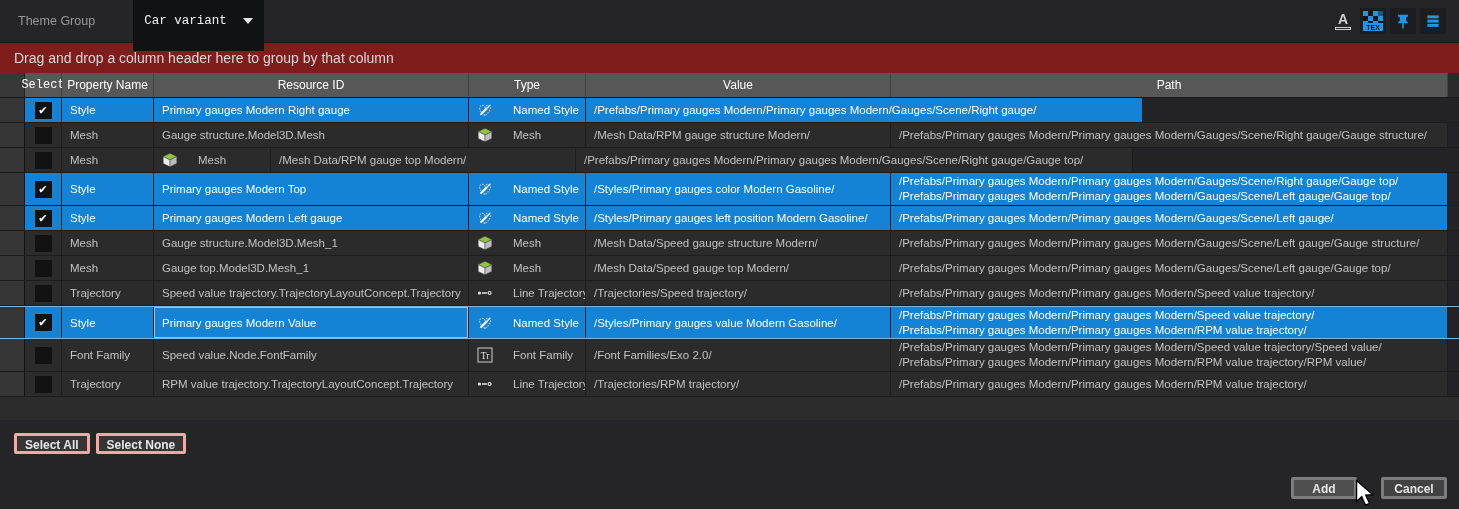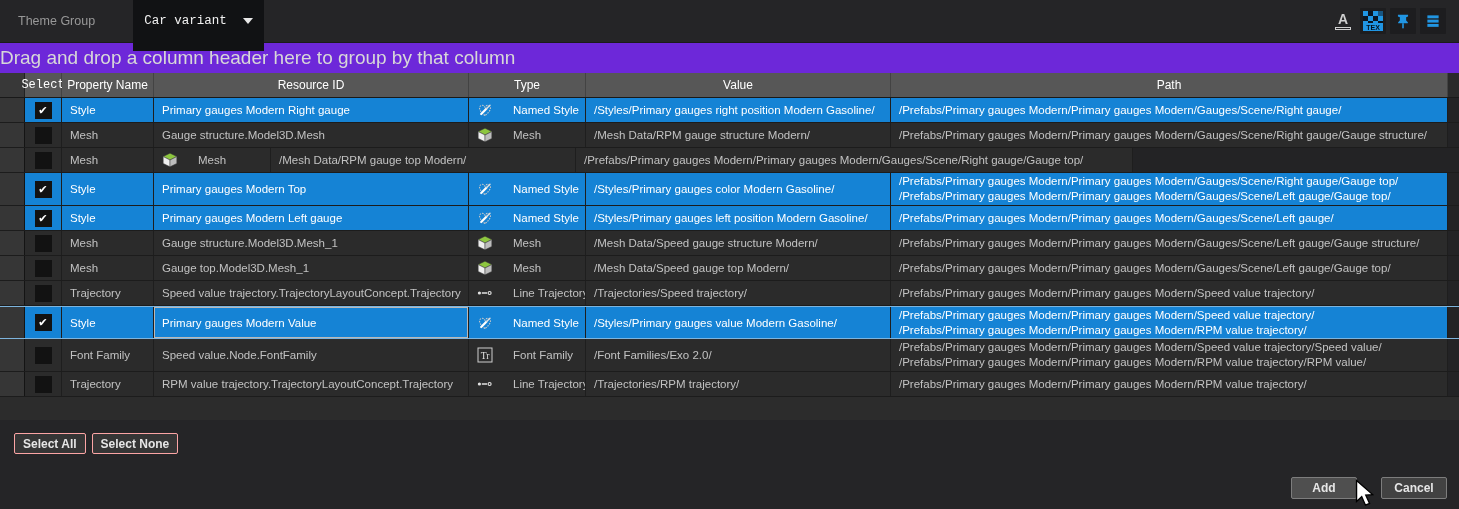--- a/index.html
+++ b/index.html
@@ -16,22 +16,22 @@
     padding:16px 11px;font-size:12.5px;gap:16px;cursor:default;font-family:Liberation Mono, monospace;
   }
   .dropdown .caret{width:0;height:0;border-left:5px solid transparent;border-right:5px solid transparent;border-top:6px solid #e8e8e8;}
   .top-icons{margin-left:auto;margin-right:13px;display:flex;gap:4px;align-items:center;}
   .icon-btn{width:26px;height:26px;display:flex;align-items:center;justify-content:center;background:#1d1d1f;border-radius:1px;}
   .icon-btn.plain{background:transparent;}
   .font-a{color:#cfcfcf;font-weight:bold;font-size:14px;line-height:12px;text-align:center;}
   .font-a .bar{display:block;height:3px;border:1px solid #cfcfcf;margin-top:2px;width:16px;box-sizing:border-box;}
   
   .groupbar{
-    height:31px;background:#6d28d9;border-top:1px solid #1b1b1b;display:flex;align-items:center;
-    box-sizing:border-box;color:#d8d8d8;font-size:19px;
+    height:31px;background:#7f1d1d;border-top:1px solid #1b1b1b;display:flex;align-items:center;
+    padding-left:14px;box-sizing:border-box;color:#d8d8d8;font-size:14px;
   }
   
   .table{width:1459px;background:#2c2c2c;}
   .thead{display:flex;height:25px;box-sizing:border-box;border-bottom:1px solid #191919;}
   .thead .cell{
     background:#575757;color:#fff;font-size:12px;display:flex;align-items:center;justify-content:center;
     box-sizing:border-box;border-right:1px solid #434343;height:100%;
   }
   .thead .col-ind{background:#383838;border-right:1px solid #222;}
   .thead .col-strip{background:#2a2a2a;border-right:none;}
@@ -65,21 +65,21 @@
   .checkbox{width:17px;height:17px;background:#121212;display:flex;align-items:center;justify-content:center;}
   .checkbox .check{display:none;color:#fff;font-size:13px;font-weight:bold;line-height:1;}
   .checkbox.checked .check{display:block;}
   .ticon{width:16px;height:16px;display:flex;align-items:center;justify-content:center;flex:none;}
   .ticon svg{display:block;}
   .table-empty{height:23px;background:#2c2c2c;}
   
   .footer-left{position:absolute;left:14px;top:433px;display:flex;gap:6px;}
   .btn{
     font-family:"Liberation Sans",sans-serif;font-size:12px;font-weight:bold;color:#e6e6e6;
-    background:#353535;border:1px solid #fca5a5;border-radius:2px;padding:2px 8px;height:21px;
+    background:#353535;border:3px solid #fca5a5;border-radius:2px;padding:2px 8px;height:21px;
     box-sizing:border-box;cursor:default;
   }
   .footer-right{position:absolute;right:12px;top:477px;display:flex;gap:24px;margin-left:32px;}
   .footer-right .btn{height:22px;min-width:66px;background:#424242;border-color:#7d7d7d;}
   .footer-right .btn.hover{background:#4f4f4f;}
   .cursor{position:absolute;left:1355px;top:479px;z-index:20;pointer-events:none;}
 </style>
 </head>
 <body>
 
@@ -157,23 +157,20 @@
     <div class="cell col-type">
       <span class="ticon">
             <svg width="16" height="16" viewBox="0 0 16 16">
               <path d="M8 13.6 C2.6 9.4 1.4 5.6 3.6 3.9 C5.5 2.5 7.3 3.8 8 5.3 C8.7 3.8 10.5 2.5 12.4 3.9 C14.6 5.6 13.4 9.4 8 13.6 Z" fill="none" stroke="#c9c9c9" stroke-width="1.1" stroke-dasharray="1.6,1.1"></path>
               <path d="M4.2 12 L9.4 6.8" stroke="#ffffff" stroke-width="2.2" stroke-linecap="round"></path>
               <path d="M9.4 6.8 L13 3.2" stroke="#dedede" stroke-width="1.4" stroke-linecap="round"></path>
             </svg>
           </span>
       <span>Named Style</span>
     </div>
-    <div class="cell col-value">
-          <span>/Styles/Primary gauges right position Modern Gasoline/</span>
-        </div>
     <div class="cell col-path">
           <div>/Prefabs/Primary gauges Modern/Primary gauges Modern/Gauges/Scene/Right gauge/</div>
         </div>
     <div class="cell col-strip"></div>
   </div>
       <div class="trow">
     <div class="cell col-ind"></div>
     <div class="cell col-select">
       <span class="checkbox"></span>
     </div>

